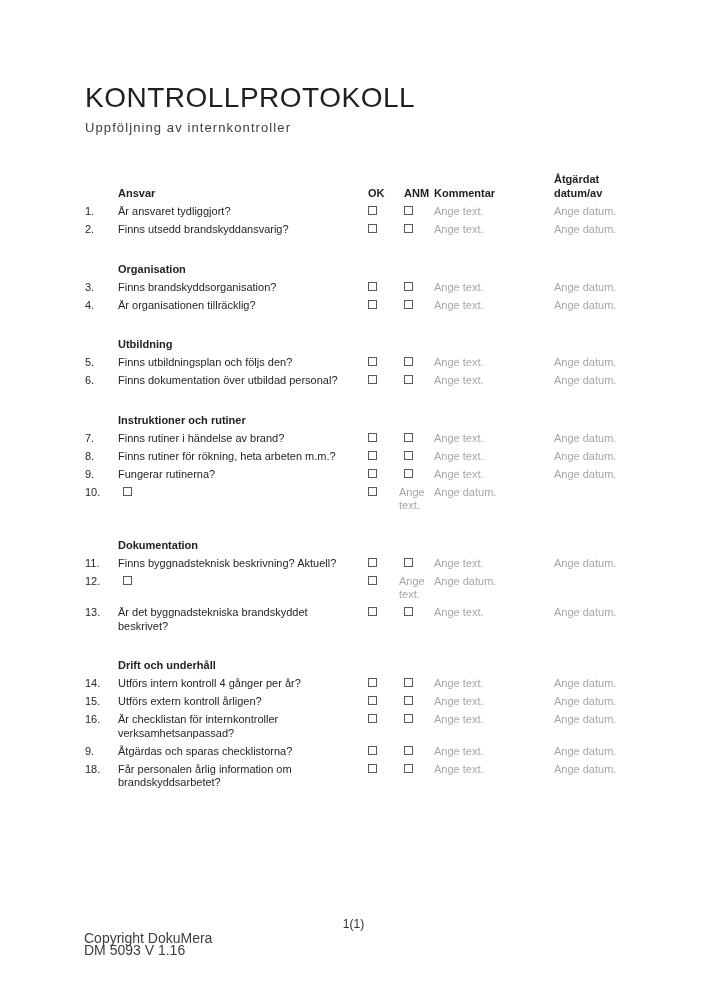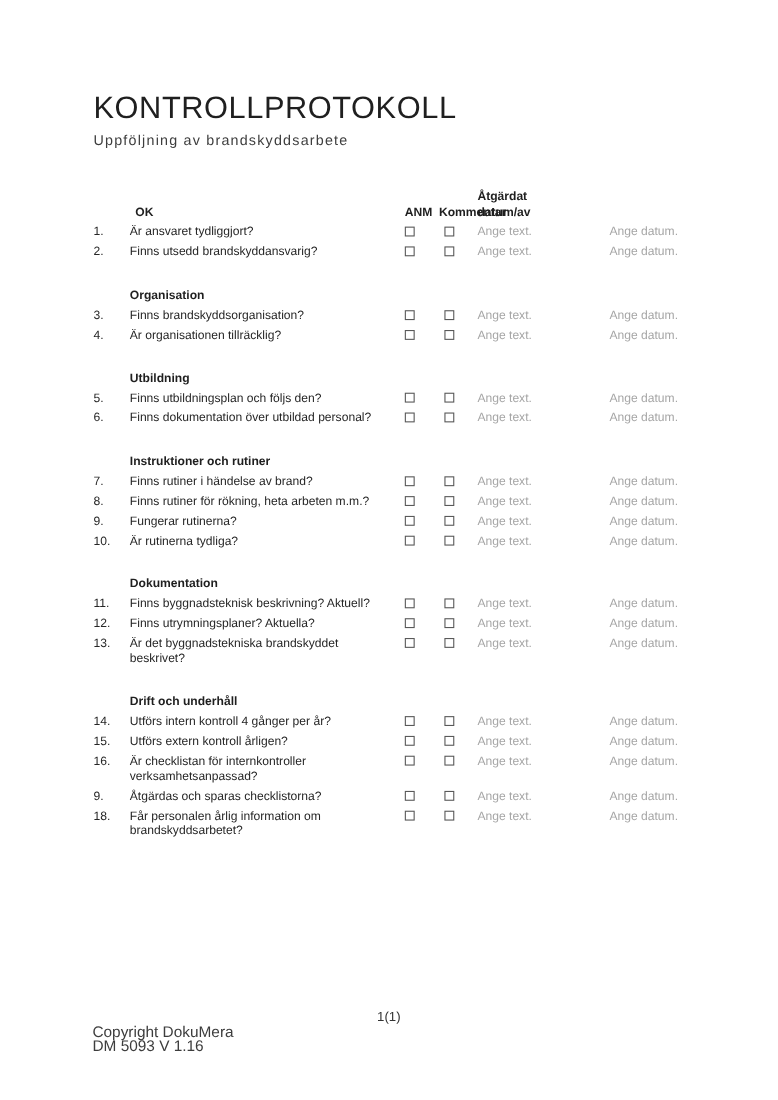--- a/index.html
+++ b/index.html
@@ -82,24 +82,25 @@
     color: #333333;
   }
 </style>
 </head>
 <body>
 
 <div class="page">
   <div class="content">
 
     <h1 class="doc-title">KONTROLLPROTOKOLL</h1>
-    <div class="doc-subtitle">Uppföljning av brandskyddsarbete</div>
+    <div class="doc-subtitle">Uppföljning av internkontroller</div>
 
     <div class="grid header-row">
       <div class="num"></div>
+      <div class="section-title">Ansvar</div>
       <div class="hdr" style="margin-left:5px;">OK</div>
       <div class="hdr" style="margin-left:5px;">ANM</div>
       <div class="hdr">Kommentar</div>
       <div class="hdr atg-hdr">
         <div>Åtgärdat</div>
         <div>datum/av</div>
       </div>
     </div>
 
     <div id="rows-container">
@@ -218,21 +219,20 @@
             <div class="cb"></div>
           </div>
           <div>
             <div class="cb"></div>
           </div>
           <div class="ph">Ange text.</div>
           <div class="ph">Ange datum.</div>
         </div>
         <div class="grid row">
           <div class="num">10.</div>
-          <div class="q">Är rutinerna tydliga?</div>
           <div>
             <div class="cb"></div>
           </div>
           <div>
             <div class="cb"></div>
           </div>
           <div class="ph">Ange text.</div>
           <div class="ph">Ange datum.</div>
         </div>
         <div class="grid section-row">
@@ -246,21 +246,20 @@
             <div class="cb"></div>
           </div>
           <div>
             <div class="cb"></div>
           </div>
           <div class="ph">Ange text.</div>
           <div class="ph">Ange datum.</div>
         </div>
         <div class="grid row">
           <div class="num">12.</div>
-          <div class="q">Finns utrymningsplaner? Aktuella?</div>
           <div>
             <div class="cb"></div>
           </div>
           <div>
             <div class="cb"></div>
           </div>
           <div class="ph">Ange text.</div>
           <div class="ph">Ange datum.</div>
         </div>
         <div class="grid row">

